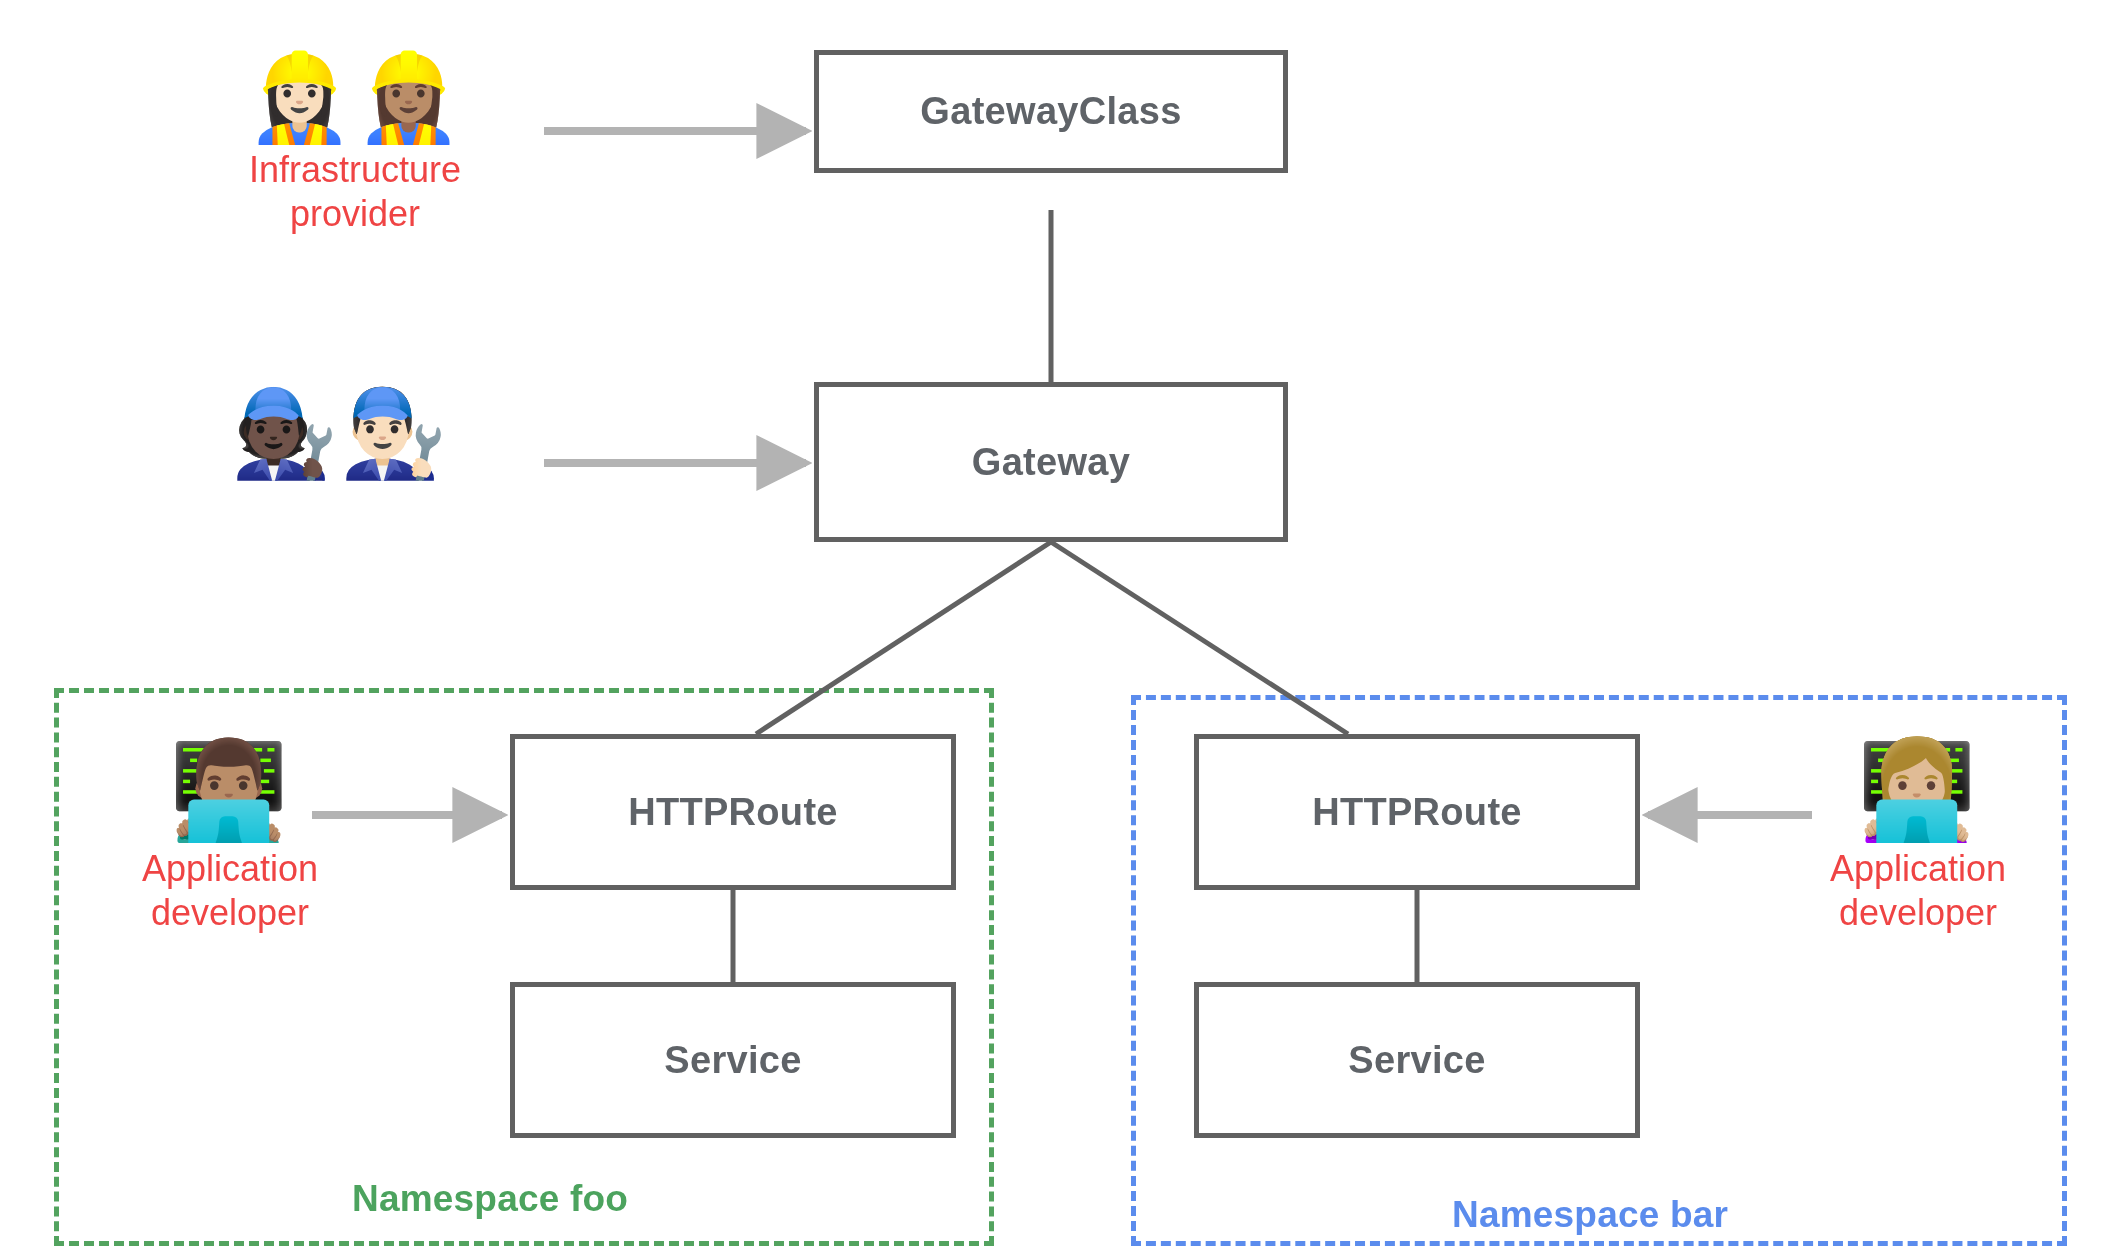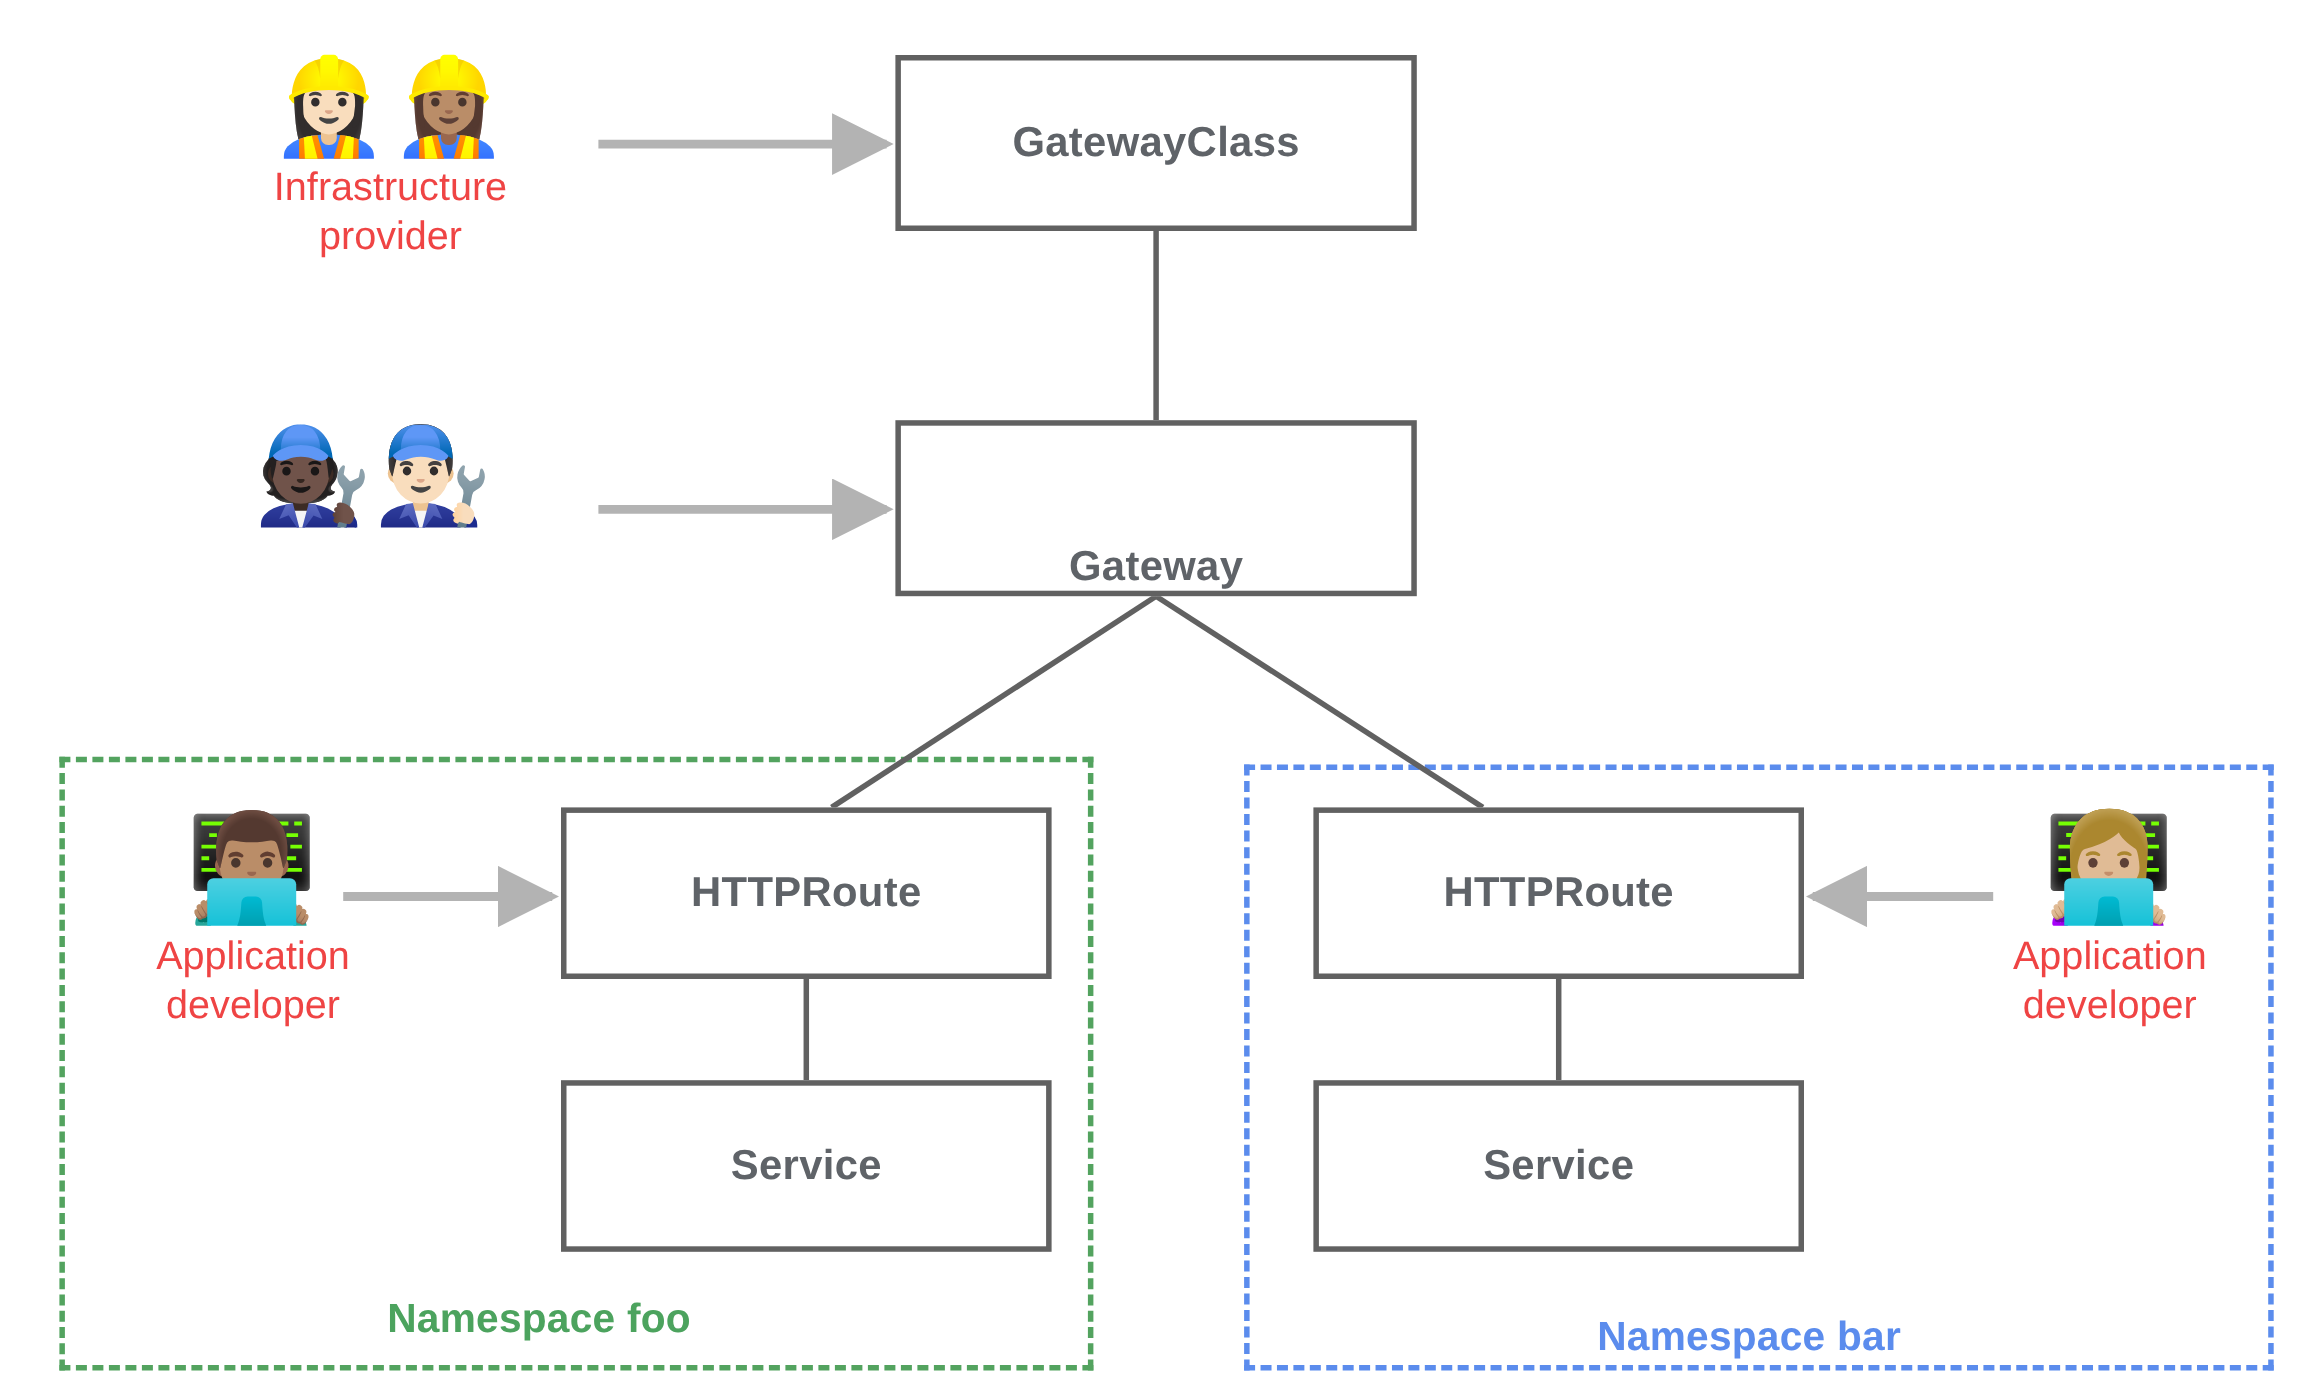--- a/index.html
+++ b/index.html
@@ -62,22 +62,22 @@
     background: #ffffff;
     display: flex;
     align-items: center;
     justify-content: center;
     color: #5f6368;
     font-weight: bold;
     font-size: 38px;
     letter-spacing: 0.3px;
     z-index: 3;
   }
-  #box-gatewayclass { left: 814px; top: 50px;  width: 474px; height: 160px; }
-  #box-gateway      { left: 814px; top: 382px; width: 474px; height: 160px; align-items: flex-end; }
+  #box-gatewayclass { left: 814px; top: 50px;  width: 474px; height: 123px; }
+  #box-gateway      { left: 814px; top: 382px; width: 474px; height: 160px; }
   #box-httproute-foo{ left: 510px; top: 734px; width: 446px; height: 156px; }
   #box-service-foo  { left: 510px; top: 982px; width: 446px; height: 156px; }
   #box-httproute-bar{ left: 1194px;top: 734px; width: 446px; height: 156px; }
   #box-service-bar  { left: 1194px;top: 982px; width: 446px; height: 156px; }
 
   
   #connectors {
     position: absolute;
     left: 0;
     top: 0;

